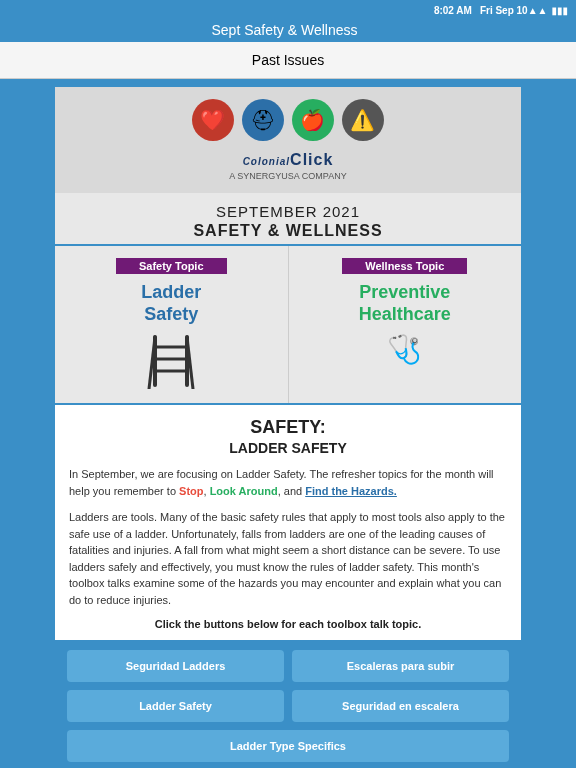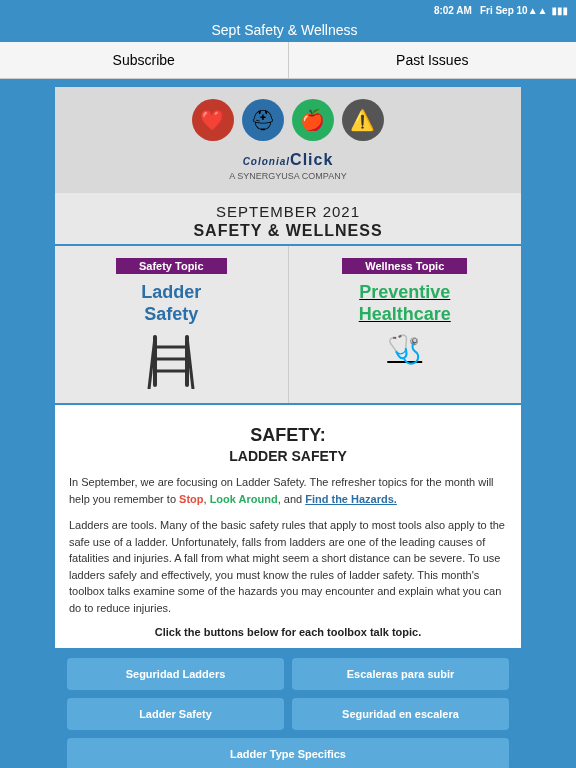--- a/index.html
+++ b/index.html
@@ -141,21 +141,21 @@
       display: flex;
       background: #e8e8e8;
       border-bottom: 2px solid #3a8fc7;
     }
     .topic-box {
       flex: 1;
       padding: 10px 10px 14px 10px;
       text-align: center;
       border-right: 1px solid #ccc;
     }
-    .topic-box:last-child { border-right: none; text-decoration: underline; }
+    .topic-box:last-child { border-right: none; }
     .topic-label {
       background: #701a75;
       color: white;
       font-size: 11px;
       font-weight: bold;
       padding: 2px 23px;
       display: inline-block;
       margin-bottom: 8px;
     }
     .topic-title-safety {
@@ -177,21 +177,20 @@
     .main-body {
       background: white;
       padding: 12px 14px 0 14px;
     }
     .section-heading {
       text-align: center;
       font-size: 18px;
       font-weight: bold;
       color: #222;
       margin-bottom: 2px;
-      margin-top: 8px;
     }
     .section-subheading {
       text-align: center;
       font-size: 14px;
       font-weight: bold;
       color: #222;
       margin-bottom: 10px;
     }
     .body-text {
       font-size: 11px;
@@ -256,23 +255,20 @@
     <span>▲▲</span>
     <span>▮▮▮</span>
   </div>
 </div>
 
 <div class="title-bar">
   <span>Sept Safety &amp; Wellness</span>
 </div>
 
 <div class="nav-bar">
-  <div class="nav-item">
-    <span>Subscribe</span>
-  </div>
   <div class="nav-item">
     <span>Past Issues</span>
   </div>
 </div>
 
 <div class="content-area">
   <div class="email-container">
 
     <div class="header-section">
       <div class="icons-row">

